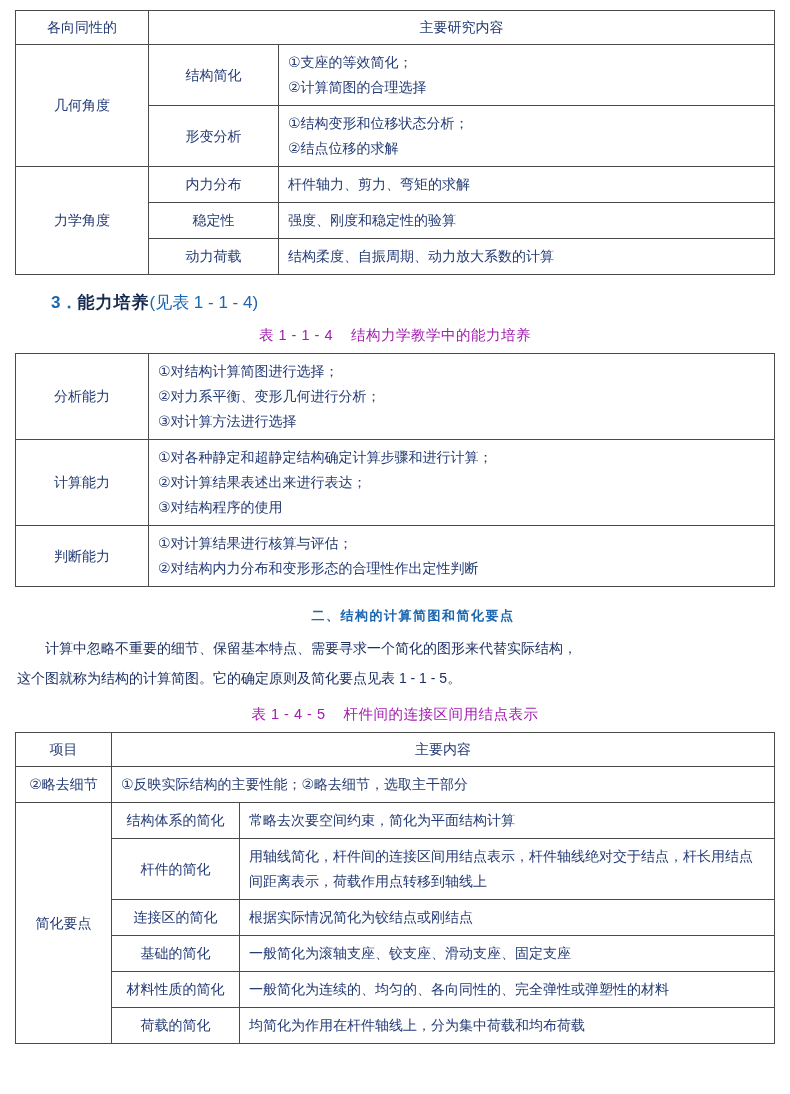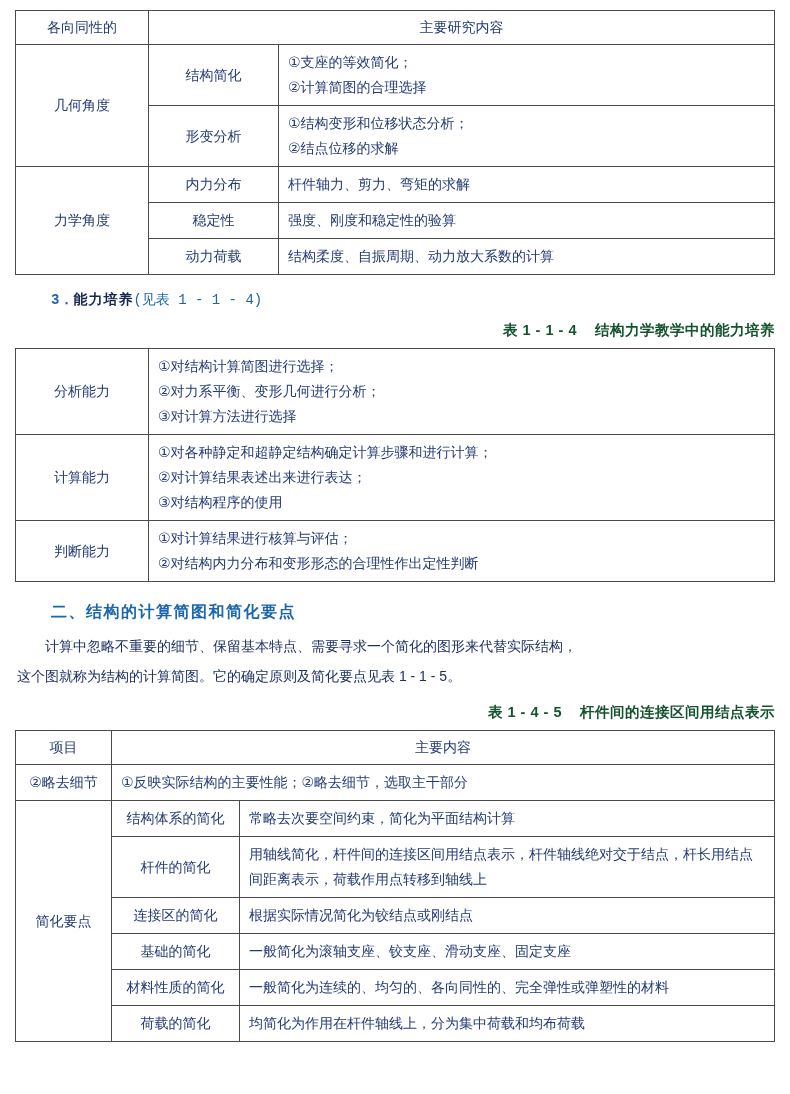--- a/index.html
+++ b/index.html
@@ -18,34 +18,35 @@
     vertical-align:middle; word-break:break-all;
   }
   table.tbl td.c { text-align:center; padding:4px 2px; }
   table.tbl td.l { text-align:left; }
 
   .col-a-top { width:133px; } .col-b-top { width:130px; }
   .col-a-t4 { width:133px; }
   .col-a-t5 { width:96px; } .col-b-t5 { width:128px; }
 
   .caption {
-    text-align:right; font-weight:bold; color:#14532d;
+    text-align:center; font-weight:normal; color:#a21caf;
     font-size:14.5px; margin:12px 0 8px 0; letter-spacing:0.5px;
   }
   .caption .sp { display:inline-block; width:18px; }
 
-  .h3 { margin:16px 0 2px 36px; font-size:14px;font-family:Liberation Mono, monospace; }
+  .h3 { margin:16px 0 2px 36px; font-size:17px; }
   .h3 .num { color:#1b66ae; font-weight:bold; }
   .h3 .ttl { color:#15284f; font-weight:bold; letter-spacing:1px; }
   .h3 .ref { color:#1b66ae; font-weight:normal; }
 
   .h2 {
-    margin:20px 0 8px 36px; font-size:16px; color:#1b66ae;
+    margin:20px 0 8px 36px; font-size:13px; color:#1b66ae;
     font-weight:bold; letter-spacing:1.5px;
     font-family:Liberation Sans, sans-serif;
+    text-align:center;
   }
 
   .para {
     font-size:14px; color:#1d3063; line-height:30px;
     text-indent:2em; margin:2px 2px 4px 2px; text-align:justify;
   }
 </style>
 </head>
 <body>
 

